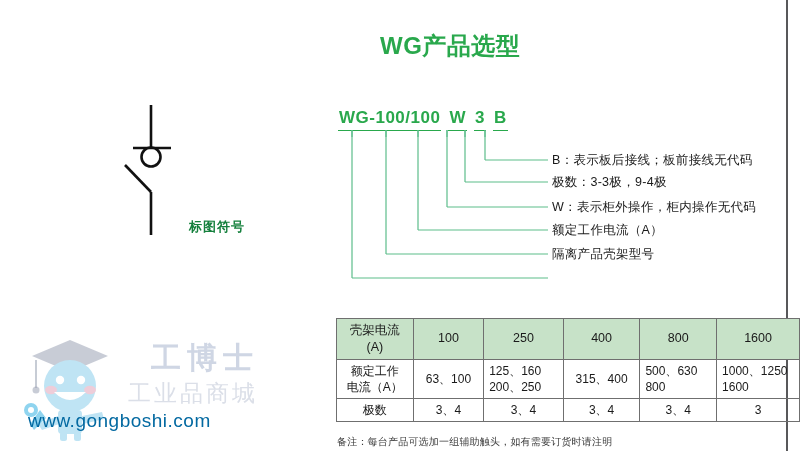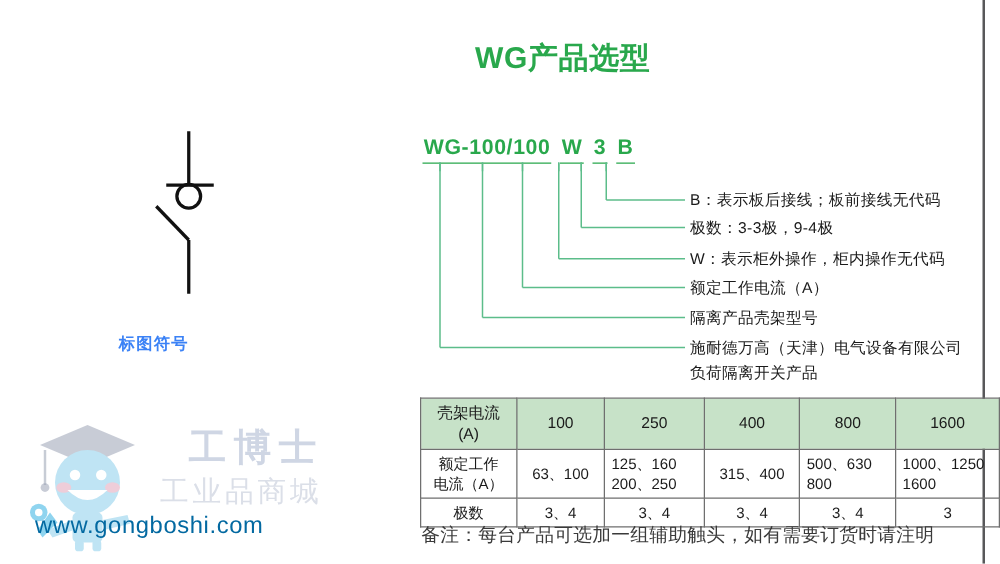--- a/index.html
+++ b/index.html
@@ -49,26 +49,25 @@
     left: 95px;
     top: 95px;
     width: 150px;
     height: 150px;
   }
   .symbol-caption {
     position: absolute;
     left: 95px;
     top: 218px;
     width: 150px;
-    text-align: left;
+    text-align: right;
     font-size: 13px;
-    color: #3b82f6;
+    color: #15803d;
     font-weight: bold;
     letter-spacing: 1px;
-    margin-top: 48px;
   }
 
   
   .code-row {
     position: absolute;
     left: 338px;
     top: 108px;
     height: 22px;
     white-space: nowrap;
     color: #29a84c;
@@ -132,22 +131,22 @@
     text-align: center;
     white-space: pre-line;
     margin-top: 28px;
   }
   .cell-center { text-align: center; }
   .cell-left { text-align: left; white-space: pre-line; margin-top: 38px; }
 
   .footnote {
     position: absolute;
     left: 337px;
-    top: 419px;
-    font-size: 15px;
+    top: 435px;
+    font-size: 10px;
     color: #3a3a3a;
     white-space: nowrap;
     letter-spacing: 0.2px;
   }
 
   
   .watermark {
     position: absolute;
     left: 18px;
     top: 330px;
@@ -242,22 +241,20 @@
       <line x1="352" y1="130" x2="352" y2="278"></line>
       <line x1="352" y1="278" x2="548" y2="278"></line>
     </g>
   </svg>
 
   <div class="annot" style="left:552px; top:152px;">B：表示板后接线；板前接线无代码</div>
   <div class="annot" style="left:552px; top:174px;">极数：3-3极，9-4极</div>
   <div class="annot" style="left:552px; top:199px;">W：表示柜外操作，柜内操作无代码</div>
   <div class="annot" style="left:552px; top:222px;">额定工作电流（A）</div>
   <div class="annot" style="left:552px; top:246px;">隔离产品壳架型号</div>
-  <div class="annot" style="left:552px; top:270px;">施耐德万高（天津）电气设备有限公司</div>
-  <div class="annot" style="left:552px; top:290px;">负荷隔离开关产品</div>
 
   <table class="spec-table">
     <thead>
       <tr>
         <td class="col-label">壳架电流(A)</td>
         <td class="col-c1">100</td>
         <td class="col-c2">250</td>
         <td class="col-c3">400</td>
         <td class="col-c4">800</td>
         <td class="col-c5">1600</td>

